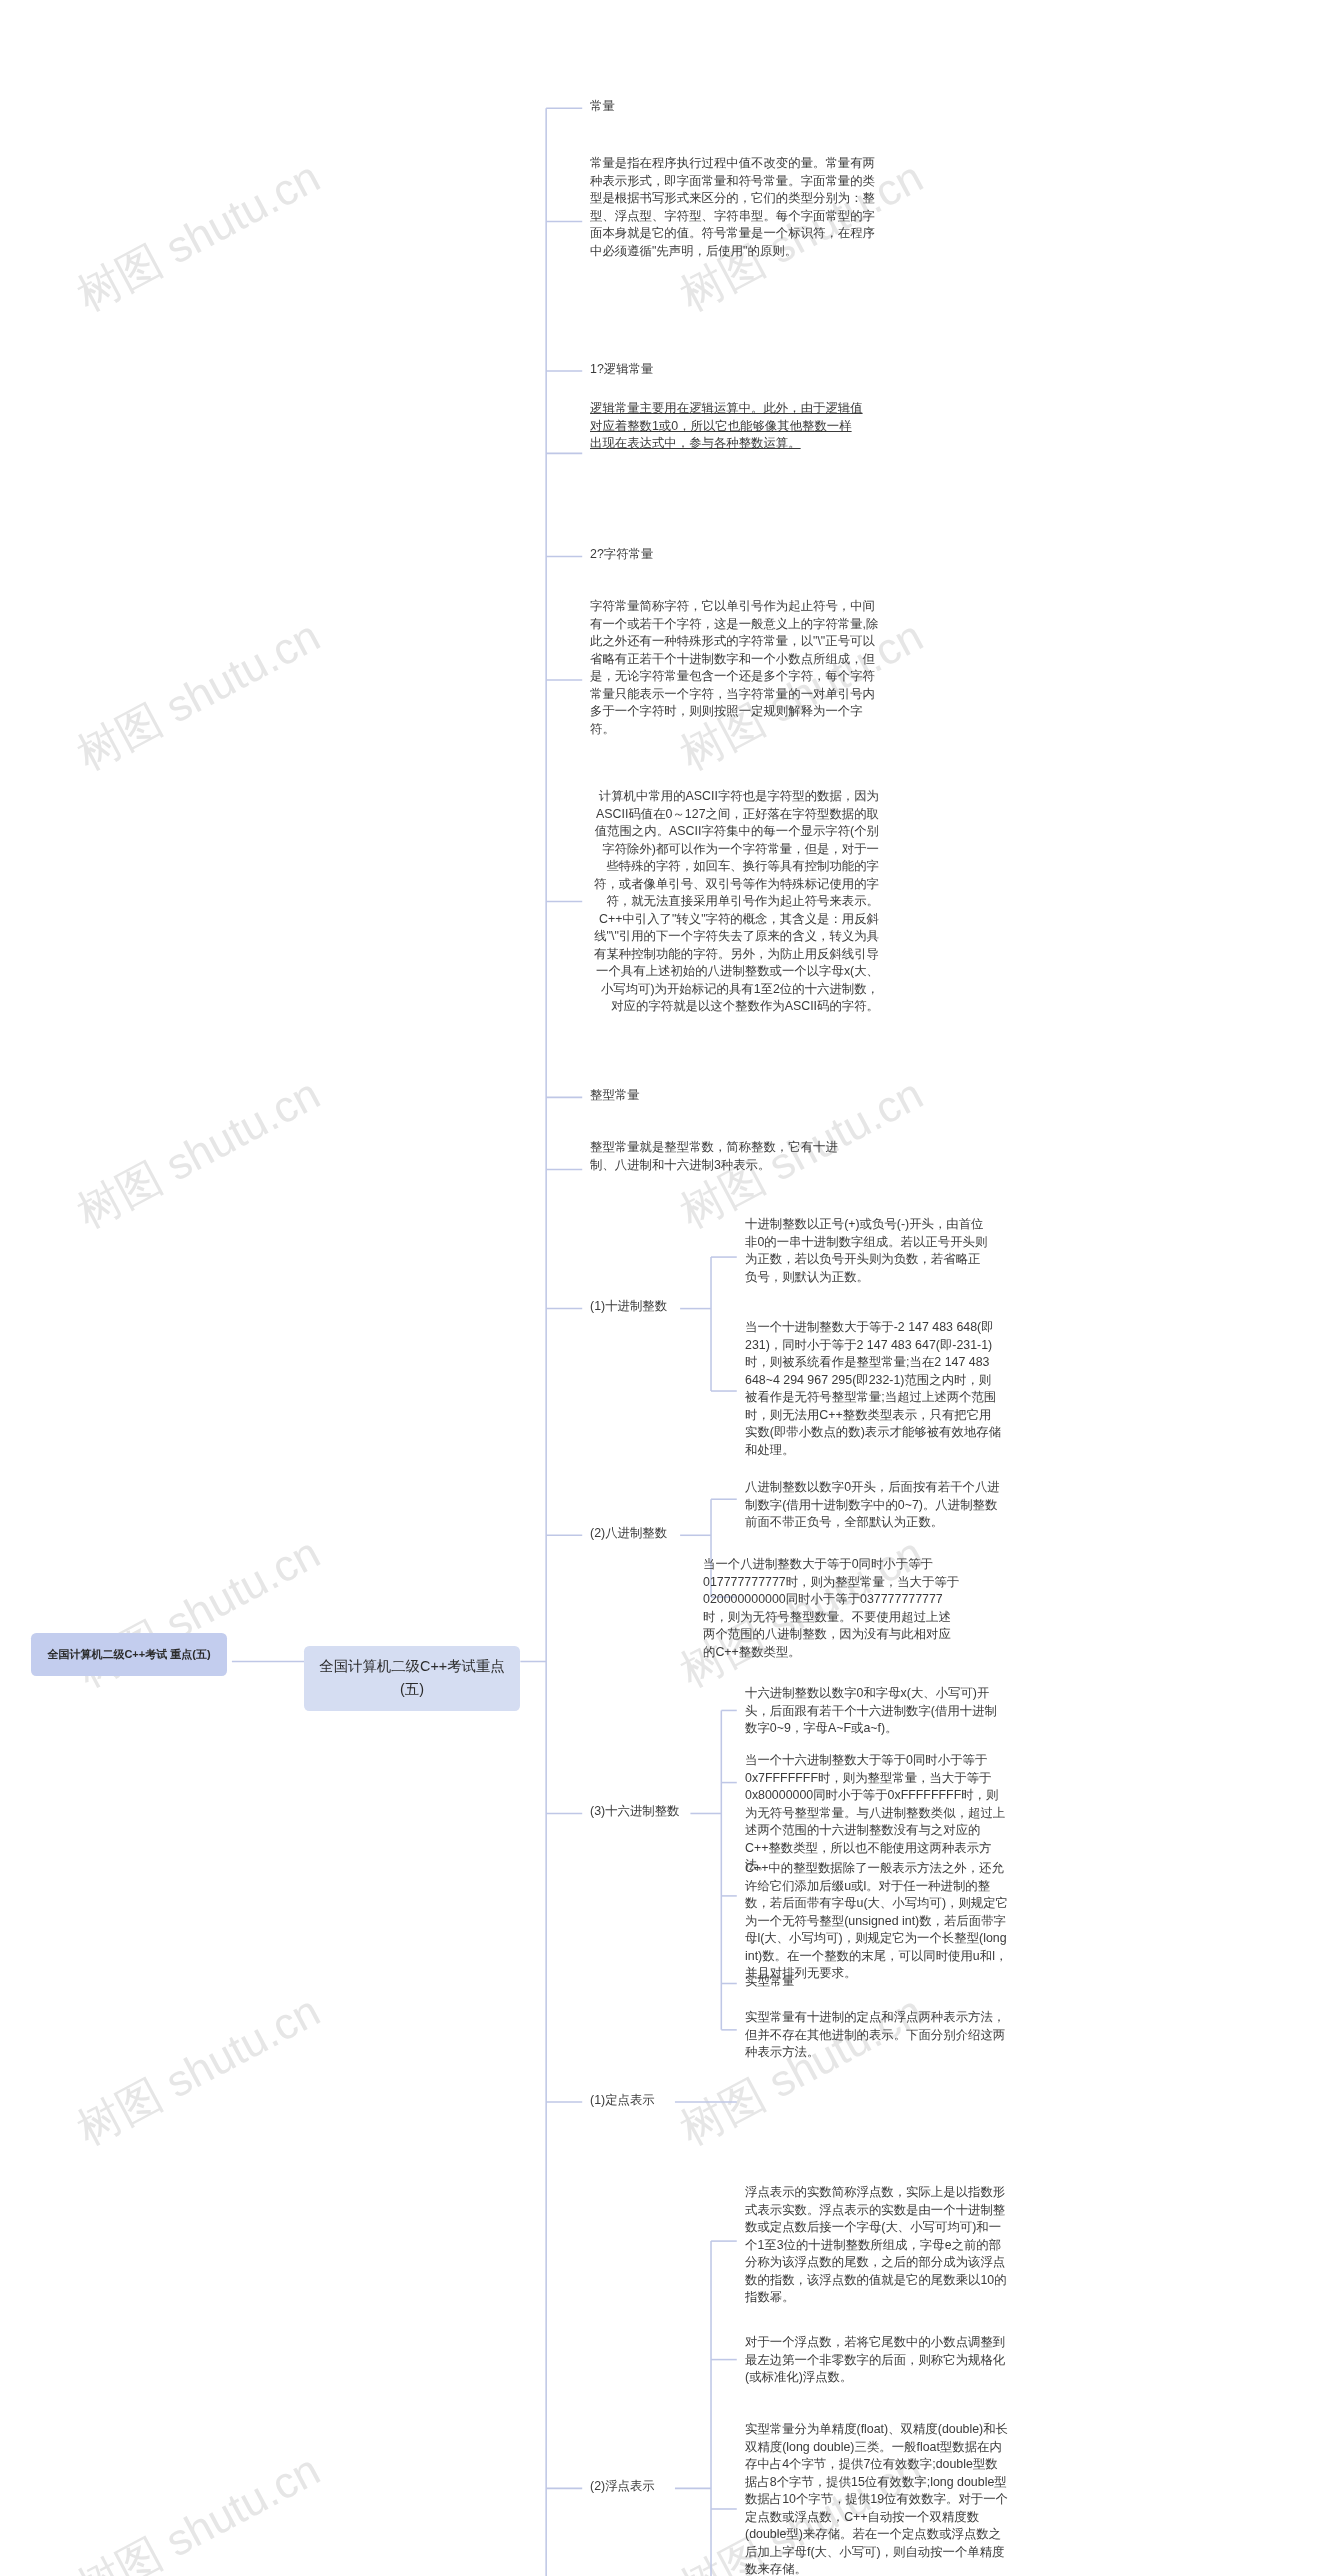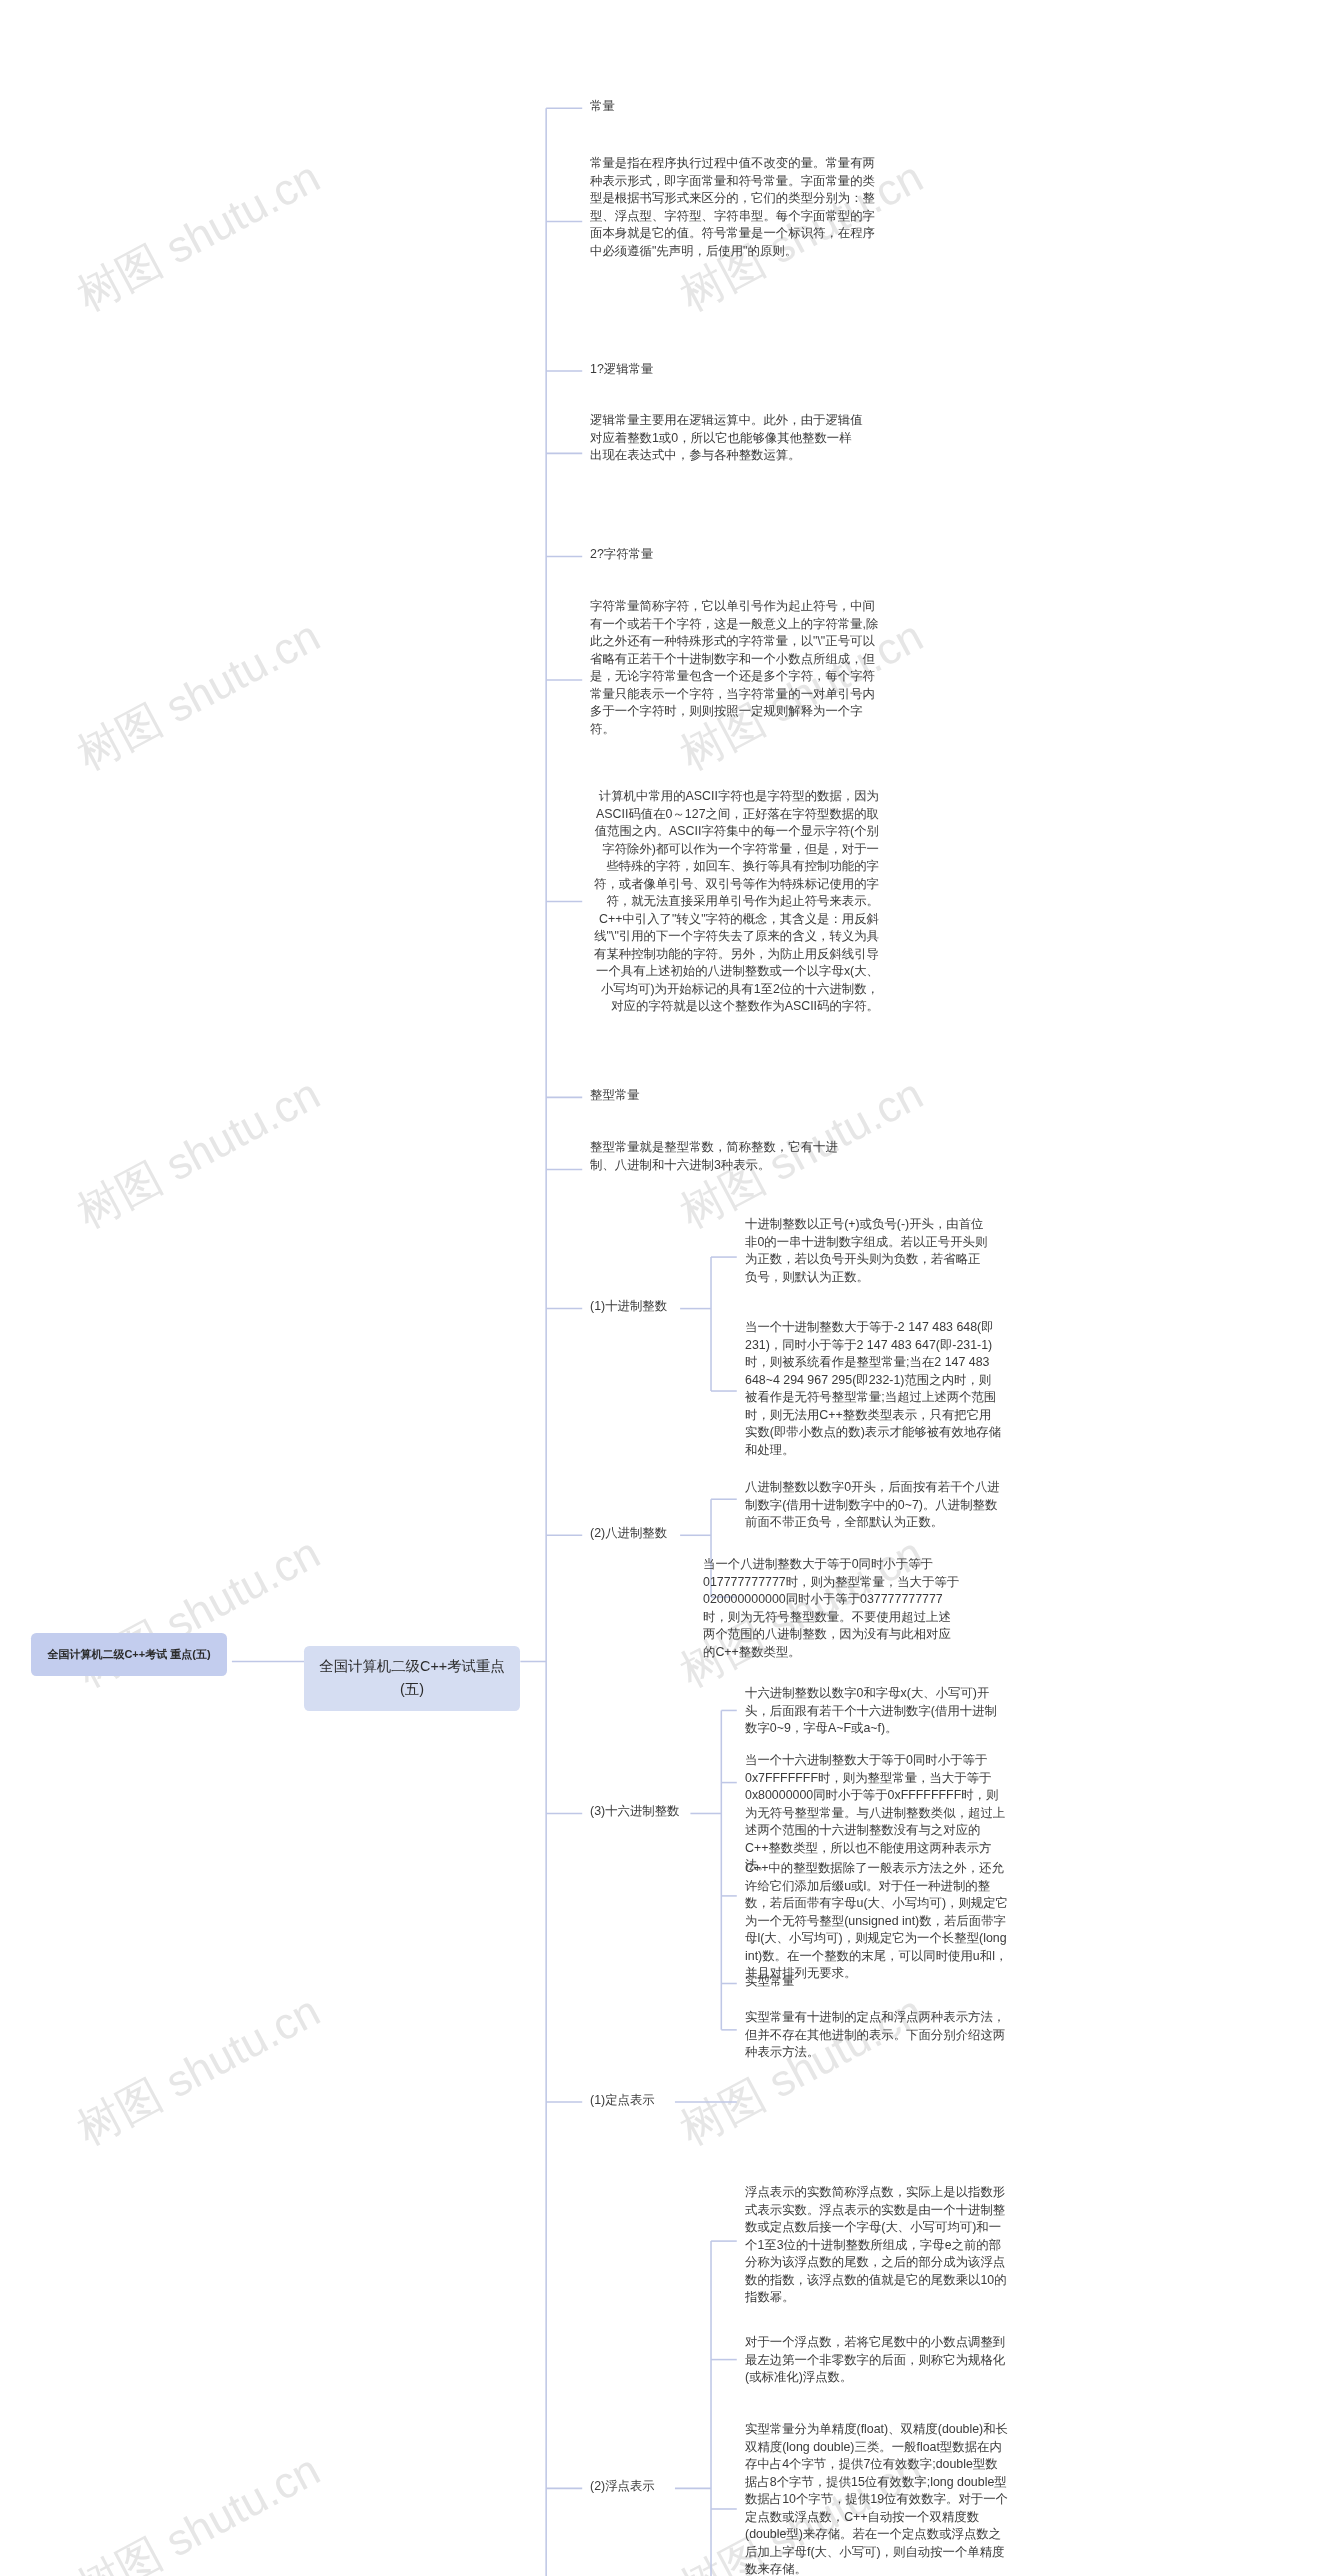--- a/index.html
+++ b/index.html
@@ -160,21 +160,21 @@
   </div>
 
   <div class="node node-main" style="left:304px; top:1646px; width:216px;">
     <span>全国计算机二级C++考试重点(五)</span>
   </div>
 
   <div class="label" style="left:582px; top:98px;">常量</div>
   <div class="label" style="left:582px; top:155px; width:289px;">常量是指在程序执行过程中值不改变的量。常量有两种表示形式，即字面常量和符号常量。字面常量的类型是根据书写形式来区分的，它们的类型分别为：整型、浮点型、字符型、字符串型。每个字面常型的字面本身就是它的值。符号常量是一个标识符，在程序中必须遵循"先声明，后使用"的原则。</div>
 
   <div class="label" style="left:582px; top:361px;text-align:right;">1?逻辑常量</div>
-  <div class="label" style="left:582px; top:412px; width:273px;">逻辑常量主要用在逻辑运算中。此外，由于逻辑值对应着整数1或0，所以它也能够像其他整数一样出现在表达式中，参与各种整数运算。</div>
+  <div class="label" style="left:582px; top:400px; width:273px;text-decoration:underline;">逻辑常量主要用在逻辑运算中。此外，由于逻辑值对应着整数1或0，所以它也能够像其他整数一样出现在表达式中，参与各种整数运算。</div>
 
   <div class="label" style="left:582px; top:546px;">2?字符常量</div>
   <div class="label" style="left:582px; top:598px; width:289px;">字符常量简称字符，它以单引号作为起止符号，中间有一个或若干个字符，这是一般意义上的字符常量,除此之外还有一种特殊形式的字符常量，以"\"正号可以省略有正若干个十进制数字和一个小数点所组成，但是，无论字符常量包含一个还是多个字符，每个字符常量只能表示一个字符，当字符常量的一对单引号内多于一个字符时，则则按照一定规则解释为一个字符。</div>
   <div class="label" style="left:582px; top:788px; width:289px;text-align:right;">计算机中常用的ASCII字符也是字符型的数据，因为ASCII码值在0～127之间，正好落在字符型数据的取值范围之内。ASCII字符集中的每一个显示字符(个别字符除外)都可以作为一个字符常量，但是，对于一些特殊的字符，如回车、换行等具有控制功能的字符，或者像单引号、双引号等作为特殊标记使用的字符，就无法直接采用单引号作为起止符号来表示。C++中引入了"转义"字符的概念，其含义是：用反斜线"\"引用的下一个字符失去了原来的含义，转义为具有某种控制功能的字符。另外，为防止用反斜线引导一个具有上述初始的八进制整数或一个以字母x(大、小写均可)为开始标记的具有1至2位的十六进制数，对应的字符就是以这个整数作为ASCII码的字符。</div>
 
   <div class="label" style="left:582px; top:1087px;">整型常量</div>
   <div class="label" style="left:582px; top:1139px; width:268px;">整型常量就是整型常数，简称整数，它有十进制、八进制和十六进制3种表示。</div>
 
   <div class="label" style="left:582px; top:1298px;">(1)十进制整数</div>
   <div class="label" style="left:737px; top:1216px; width:247px;">十进制整数以正号(+)或负号(-)开头，由首位非0的一串十进制数字组成。若以正号开头则为正数，若以负号开头则为负数，若省略正负号，则默认为正数。</div>

